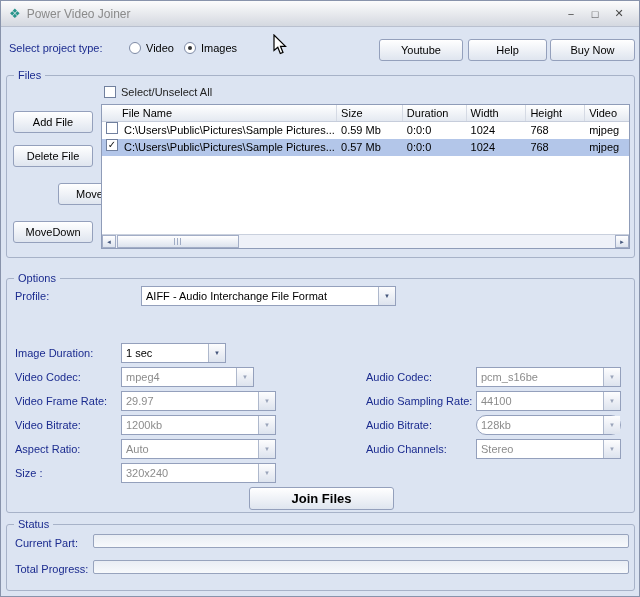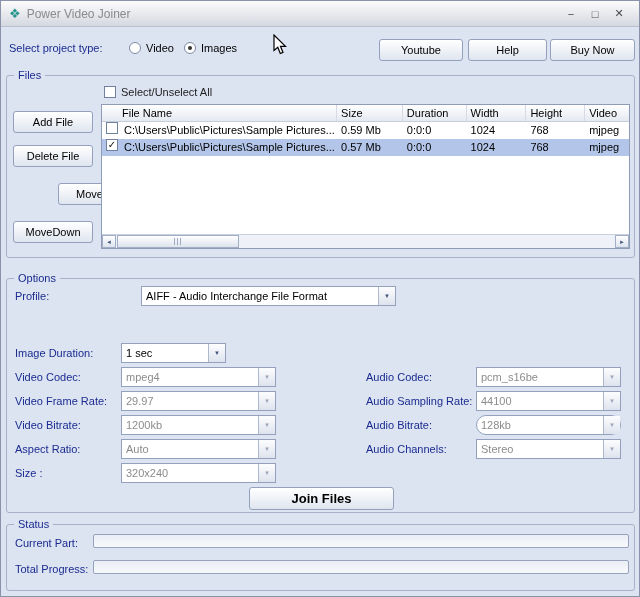--- a/index.html
+++ b/index.html
@@ -142,21 +142,21 @@
     <span class="combo-arrow">▼</span>
   </div>
 
   <div class="label navy" style="left:14px; top:346px;">Image Duration:</div>
   <div class="combo" style="left:120px; top:342px; width:105px;">
     <span class="combo-val">1 sec</span>
     <span class="combo-arrow">▼</span>
   </div>
 
   <div class="label navy" style="left:14px; top:370px;">Video Codec:</div>
-  <div class="combo disabled" style="left:120px; top:366px; width:155px;">
+  <div class="combo disabled" style="left:120px; top:366px; width:133px;">
     <span class="combo-val">mpeg4</span>
     <span class="combo-arrow">▼</span>
   </div>
   <div class="label navy" style="left:14px; top:394px;">Video Frame Rate:</div>
   <div class="combo disabled" style="left:120px; top:390px; width:155px;">
     <span class="combo-val">29.97</span>
     <span class="combo-arrow">▼</span>
   </div>
   <div class="label navy" style="left:14px; top:418px;">Video Bitrate:</div>
   <div class="combo disabled" style="left:120px; top:414px; width:155px;">

